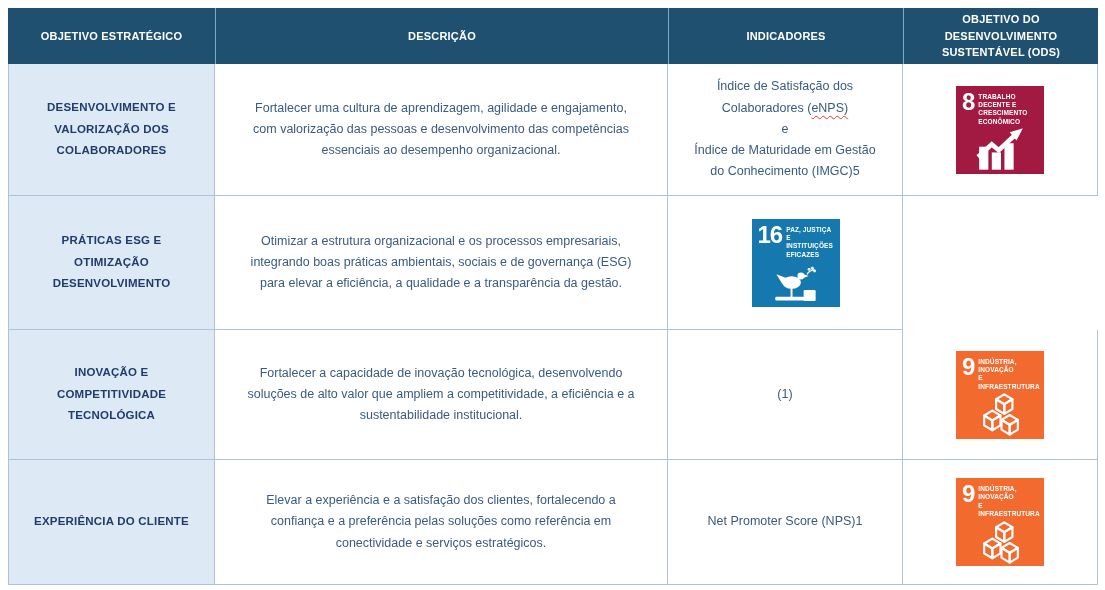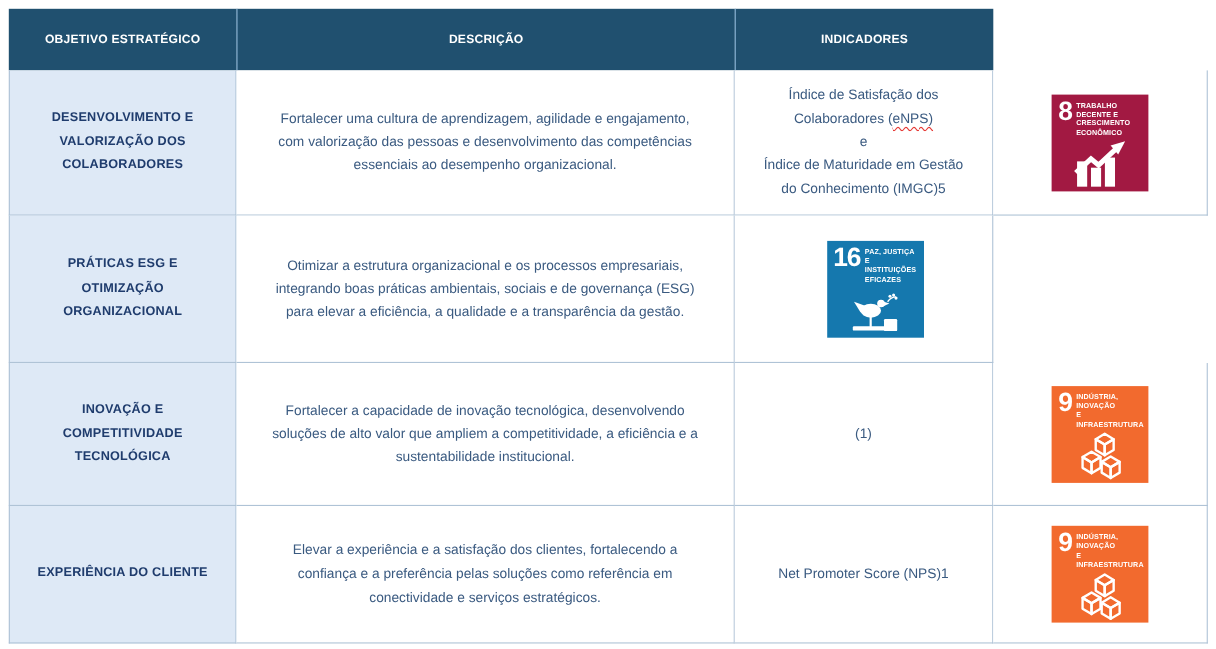--- a/index.html
+++ b/index.html
@@ -79,20 +79,23 @@
 </style>
 </head>
 <body>
 
 <div class="page">
   <div class="tbl">
     <div class="row header-row">
       <div class="cell">OBJETIVO ESTRATÉGICO</div>
       <div class="cell">DESCRIÇÃO</div>
       <div class="cell">INDICADORES</div>
+      <div class="cell">OBJETIVO DO
+DESENVOLVIMENTO
+SUSTENTÁVEL (ODS)</div>
     </div>
     <div id="rows-container">
   <div class="row body-row">
     <div class="cell c-obj">
       <span class="obj-text">DESENVOLVIMENTO E
 VALORIZAÇÃO DOS
 COLABORADORES</span>
     </div>
     <div class="cell c-desc">
       <span class="desc-text">Fortalecer uma cultura de aprendizagem, agilidade e engajamento,
@@ -119,21 +122,21 @@
                   <polygon points="41,2 35.5,12.5 29.5,5.5" fill="#fff"></polygon>
                 </svg>
               </div>
       </div>
     </div>
   </div>
 
   <div class="row body-row">
     <div class="cell c-obj">
       <span class="obj-text">PRÁTICAS ESG E OTIMIZAÇÃO
-ORGANIZACIONAL</span>
+DESENVOLVIMENTO</span>
     </div>
     <div class="cell c-desc">
       <span class="desc-text">Otimizar a estrutura organizacional e os processos empresariais,
 integrando boas práticas ambientais, sociais e de governança (ESG)
 para elevar a eficiência, a qualidade e a transparência da gestão.</span>
     </div>
     <div class="cell c-ods">
       <div class="ods-icon" style="background: rgb(21, 120, 174); margin-left: 21px;">
         <div class="ods-top">
           <span class="ods-number">16</span>

